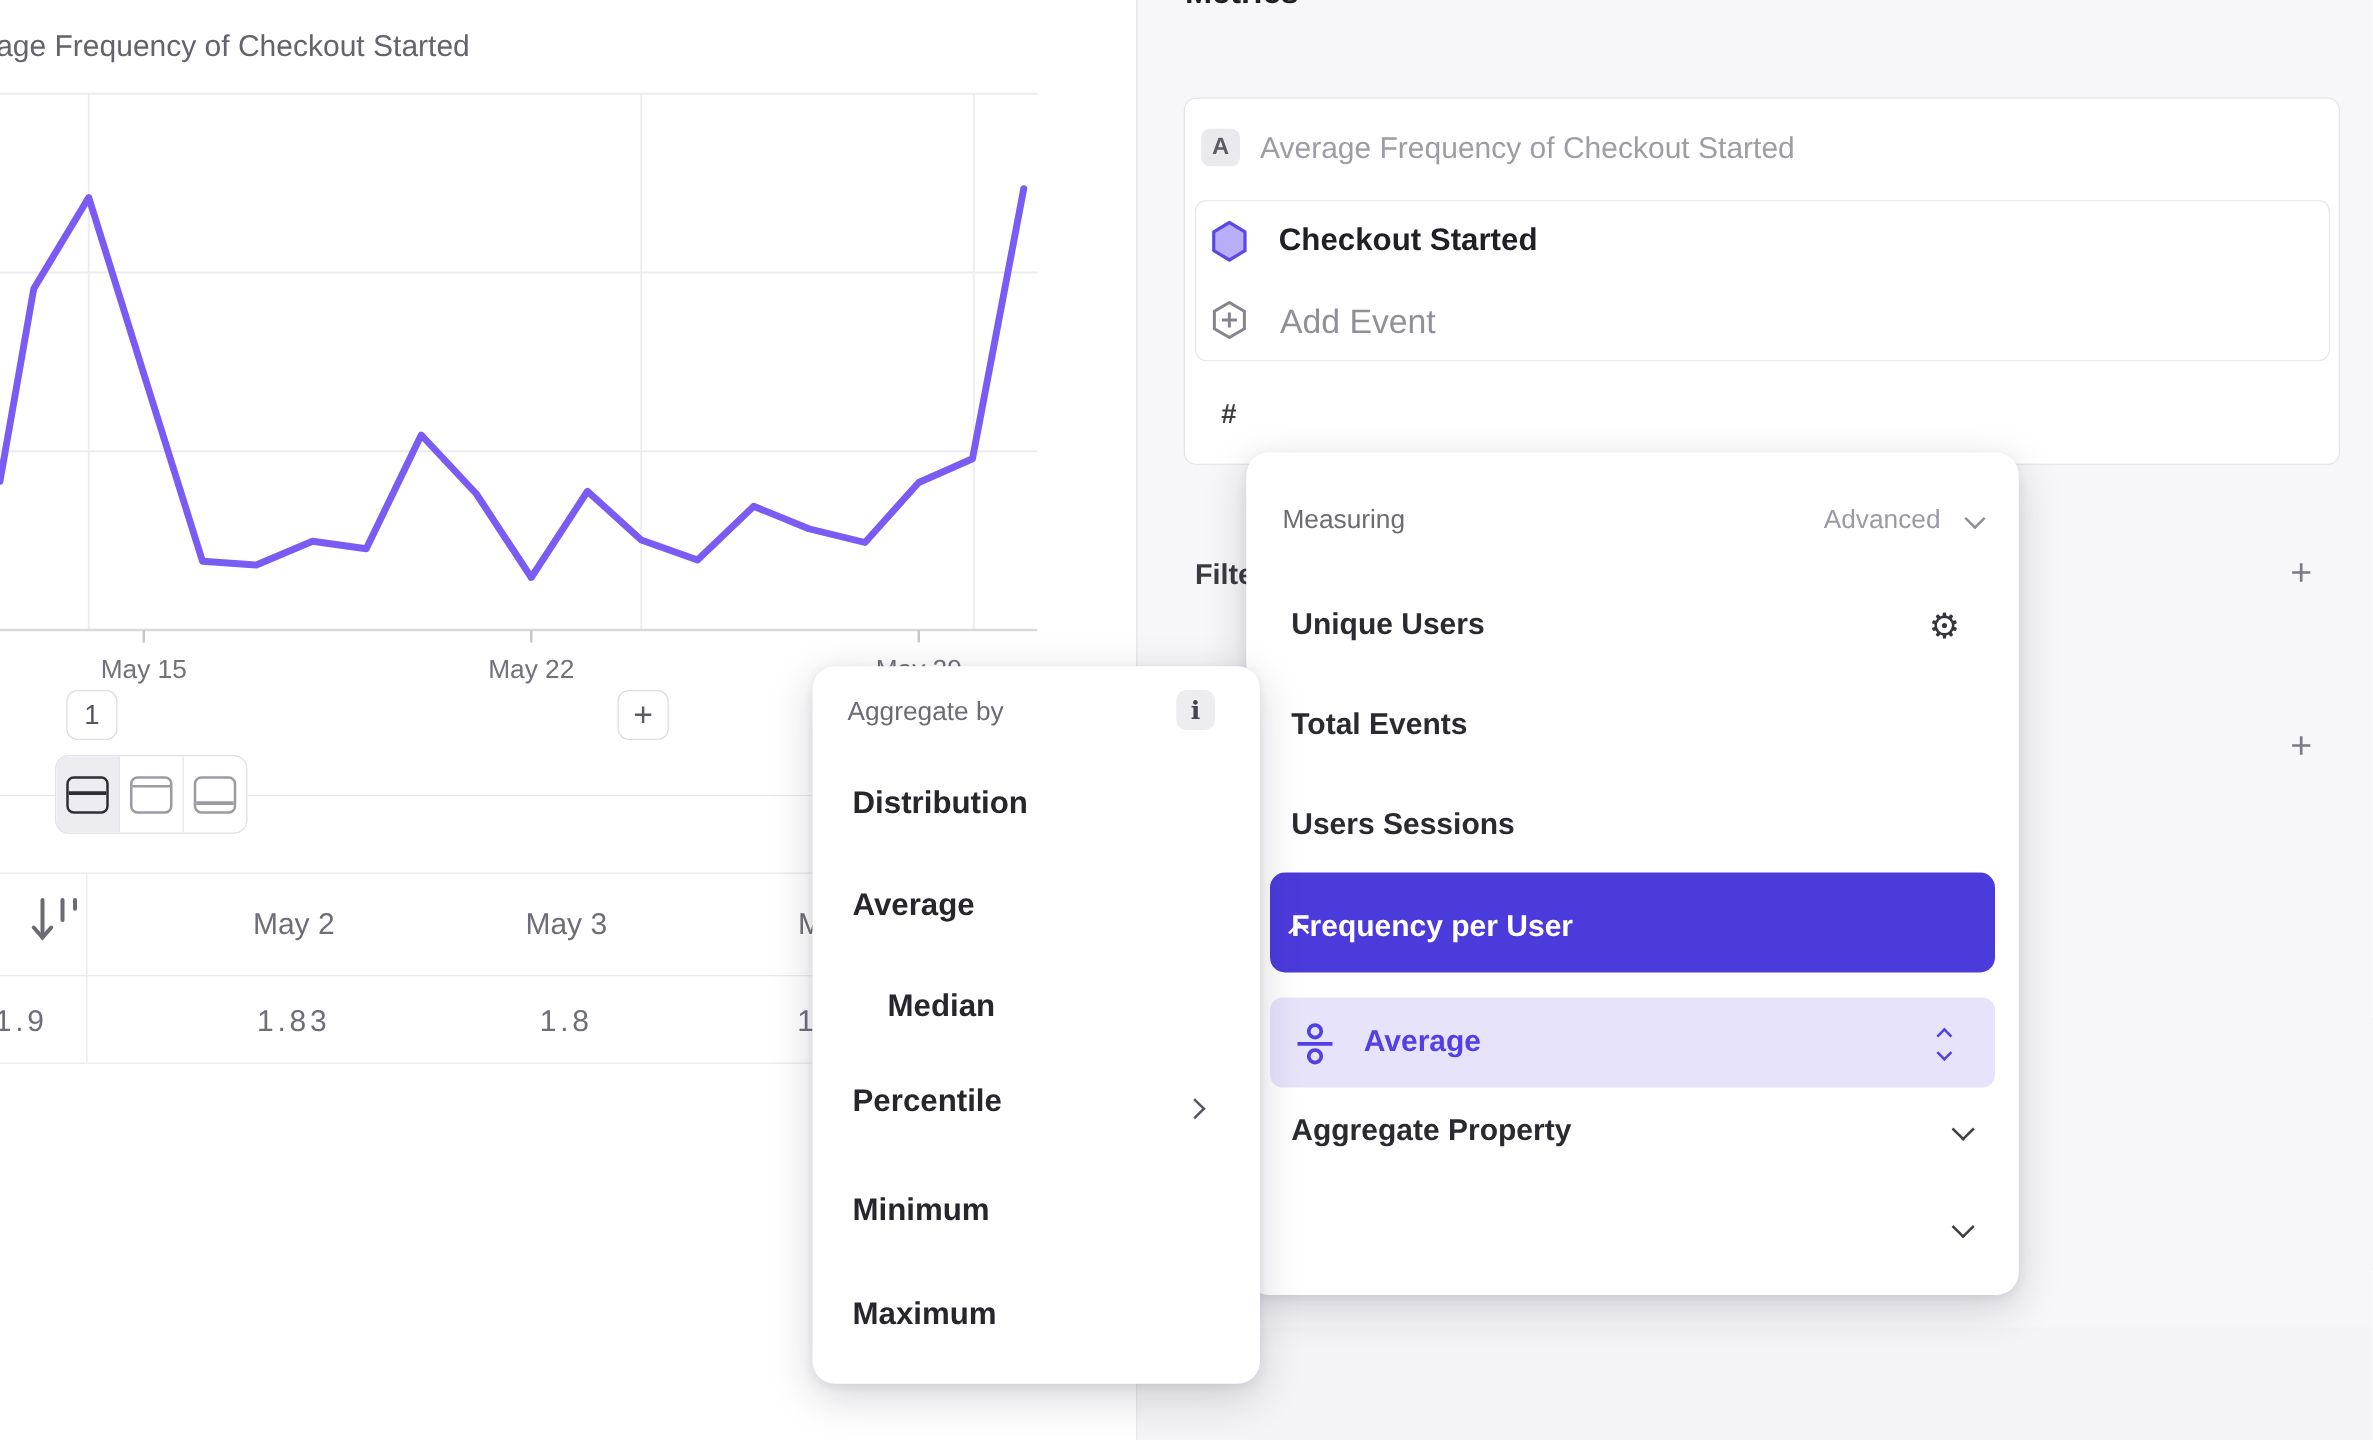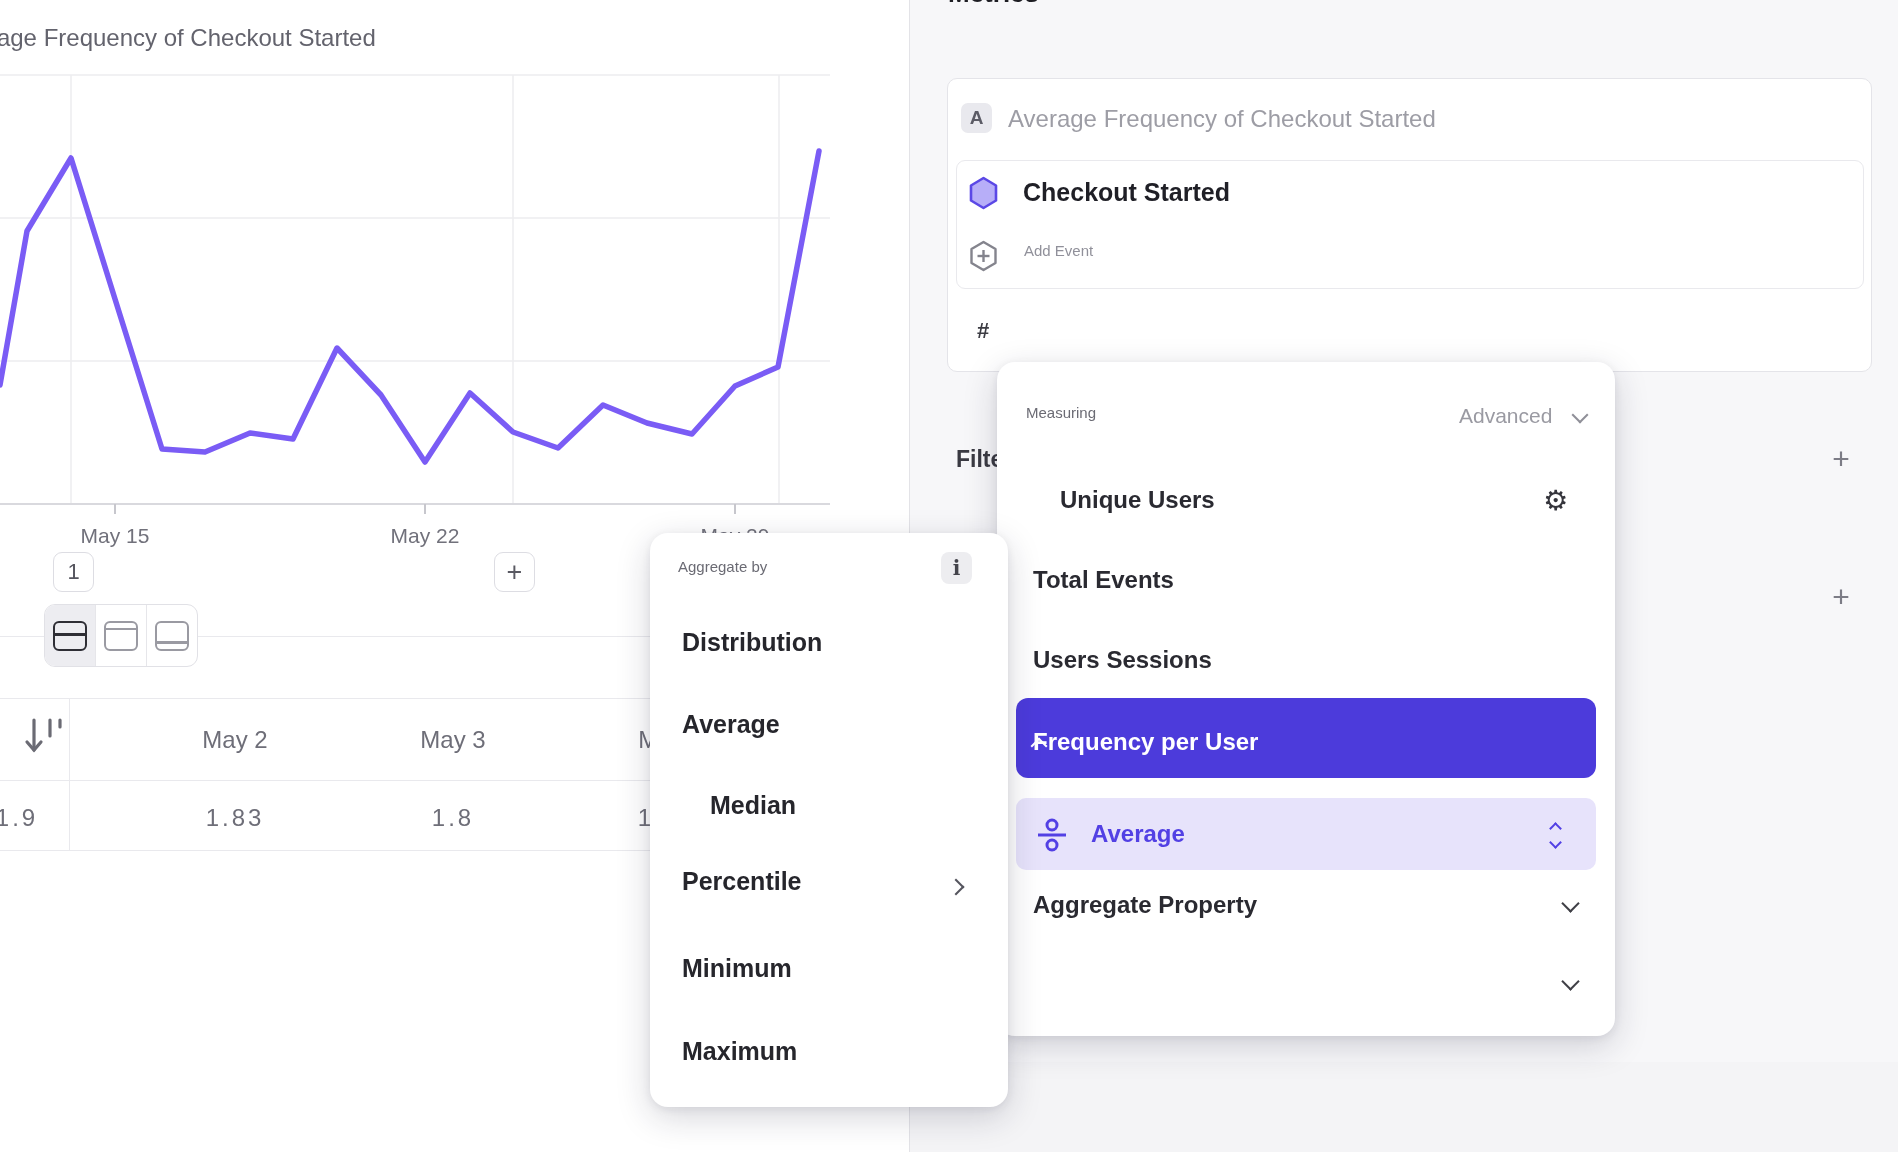--- a/index.html
+++ b/index.html
@@ -40,34 +40,34 @@
   #metrics-card{left:947px;top:78px;width:923px;height:292px;}
   #filters-card{left:947px;top:374px;width:923px;height:688px;}
   #filters-head{left:956px;top:446px;font-size:23px;font-weight:700;color:#3a3a42;z-index:6;}
   #bottom-gray{left:910px;top:1062px;width:988px;height:90px;background:#f4f4f6;}
   .plus-ic{position:absolute;width:24px;height:24px;color:#7c7c86;font-size:30px;line-height:22px;text-align:center;z-index:6;}
   #a-badge{left:961px;top:103px;width:31px;height:30px;background:#e9e9ee;border-radius:7px;
            display:flex;align-items:center;justify-content:center;font-size:19px;font-weight:700;color:#5c5c66;}
   #metric-title{left:1008px;top:105px;font-size:24px;color:#9d9da5;}
   #event-box{left:956px;top:160px;width:906px;height:127px;border:1px solid #e9e9ed;border-radius:9px;background:#fff;}
   #event-name{left:1023px;top:178px;font-size:25px;font-weight:700;color:#1f1f26;}
-  #add-event-label{left:1024px;top:242px;font-size:15px;color:#90909a;}
+  #add-event-label{left:1024px;top:242px;font-size:27px;color:#90909a;}
   #hash{left:977px;top:318px;font-size:22px;font-weight:700;color:#3c3c43;}
   #measure-pill{left:999px;top:305px;width:345px;height:51px;background:#e7e3fb;border-radius:9px;
                 display:flex;align-items:center;justify-content:center;gap:10px;}
   #measure-pill span{font-size:22px;font-weight:700;color:#5240e4;}
   
   .chev{display:inline-block;width:11px;height:11px;border-right:2.5px solid;border-bottom:2.5px solid;}
   .c-down{transform:rotate(45deg);} .c-up{transform:rotate(-135deg);} .c-right{transform:rotate(-45deg);}
   
   .popup{position:absolute;background:#fff;border-radius:18px;
          box-shadow:0 10px 34px rgba(25,25,55,.18),0 2px 8px rgba(25,25,55,.08);}
   #agg-popup{left:650px;top:533px;width:358px;height:574px;z-index:30;}
   #measuring-popup{left:997px;top:362px;width:618px;height:674px;z-index:20;}
-  .menu-label{font-size:15px;color:#6b6b74;}
+  .menu-label{font-size:21px;color:#6b6b74;}
   .m1-item{position:absolute;left:682px;font-size:25px;font-weight:600;color:#26262c;z-index:31;}
   .m2-item{position:absolute;left:1033px;font-size:24px;font-weight:600;color:#2a2a31;z-index:21;}
   #info-badge{left:941px;top:552px;width:31px;height:32px;background:#ededf0;border-radius:8px;z-index:31;
               display:flex;align-items:center;justify-content:center;
               font-family:"DejaVu Serif",serif;font-size:20px;font-weight:700;color:#44444b;}
   #sel-row{left:1016px;top:698px;width:580px;height:80px;background:#4c3bdb;border-radius:12px;z-index:21;}
   #sel-row span{position:absolute;left:17px;top:30px;font-size:24px;font-weight:700;color:#fff;}
   #avg-row{left:1016px;top:798px;width:580px;height:72px;background:#e7e3fb;border-radius:10px;z-index:21;}
   #avg-row .lbl{position:absolute;left:75px;top:22px;font-size:24px;font-weight:600;color:#5240e4;}
   svg{display:block;}
@@ -180,21 +180,21 @@
   <div class="plus-ic" style="left:1829px;top:448px;"><span>+</span></div>
   <div class="plus-ic" style="left:1829px;top:586px;"><span>+</span></div>
 
   <div class="popup" id="measuring-popup"></div>
   <div class="abs menu-label" style="left:1026px;top:404px;z-index:21;">Measuring</div>
   <div class="abs" style="left:1459px;top:404px;z-index:21;font-size:21px;color:#9a9aa2;">
     <span>Advanced</span>
   </div>
   <span class="abs chev c-down" style="left:1574px;top:409px;color:#8f8f98;width:10px;height:10px;z-index:21;"></span>
 
-  <div class="m2-item" style="top:486px;margin-left:27px;">Unique Users</div>
+  <div class="m2-item" style="top:486px;">Unique Users</div>
   <div class="abs" style="left:1543px;top:484px;z-index:21;font-size:28px;color:#35353c;">⚙</div>
   <div class="m2-item" style="top:566px;">Total Events</div>
   <div class="m2-item" style="top:646px;">Users Sessions</div>
 
   <div class="abs" id="sel-row">
     <span>Frequency per User</span>
     <span class="chev c-up" style="color:#fff;position:absolute;right:32px;top:42px;width:10px;height:10px;"></span>
   </div>
 
   <div class="abs" id="avg-row">

